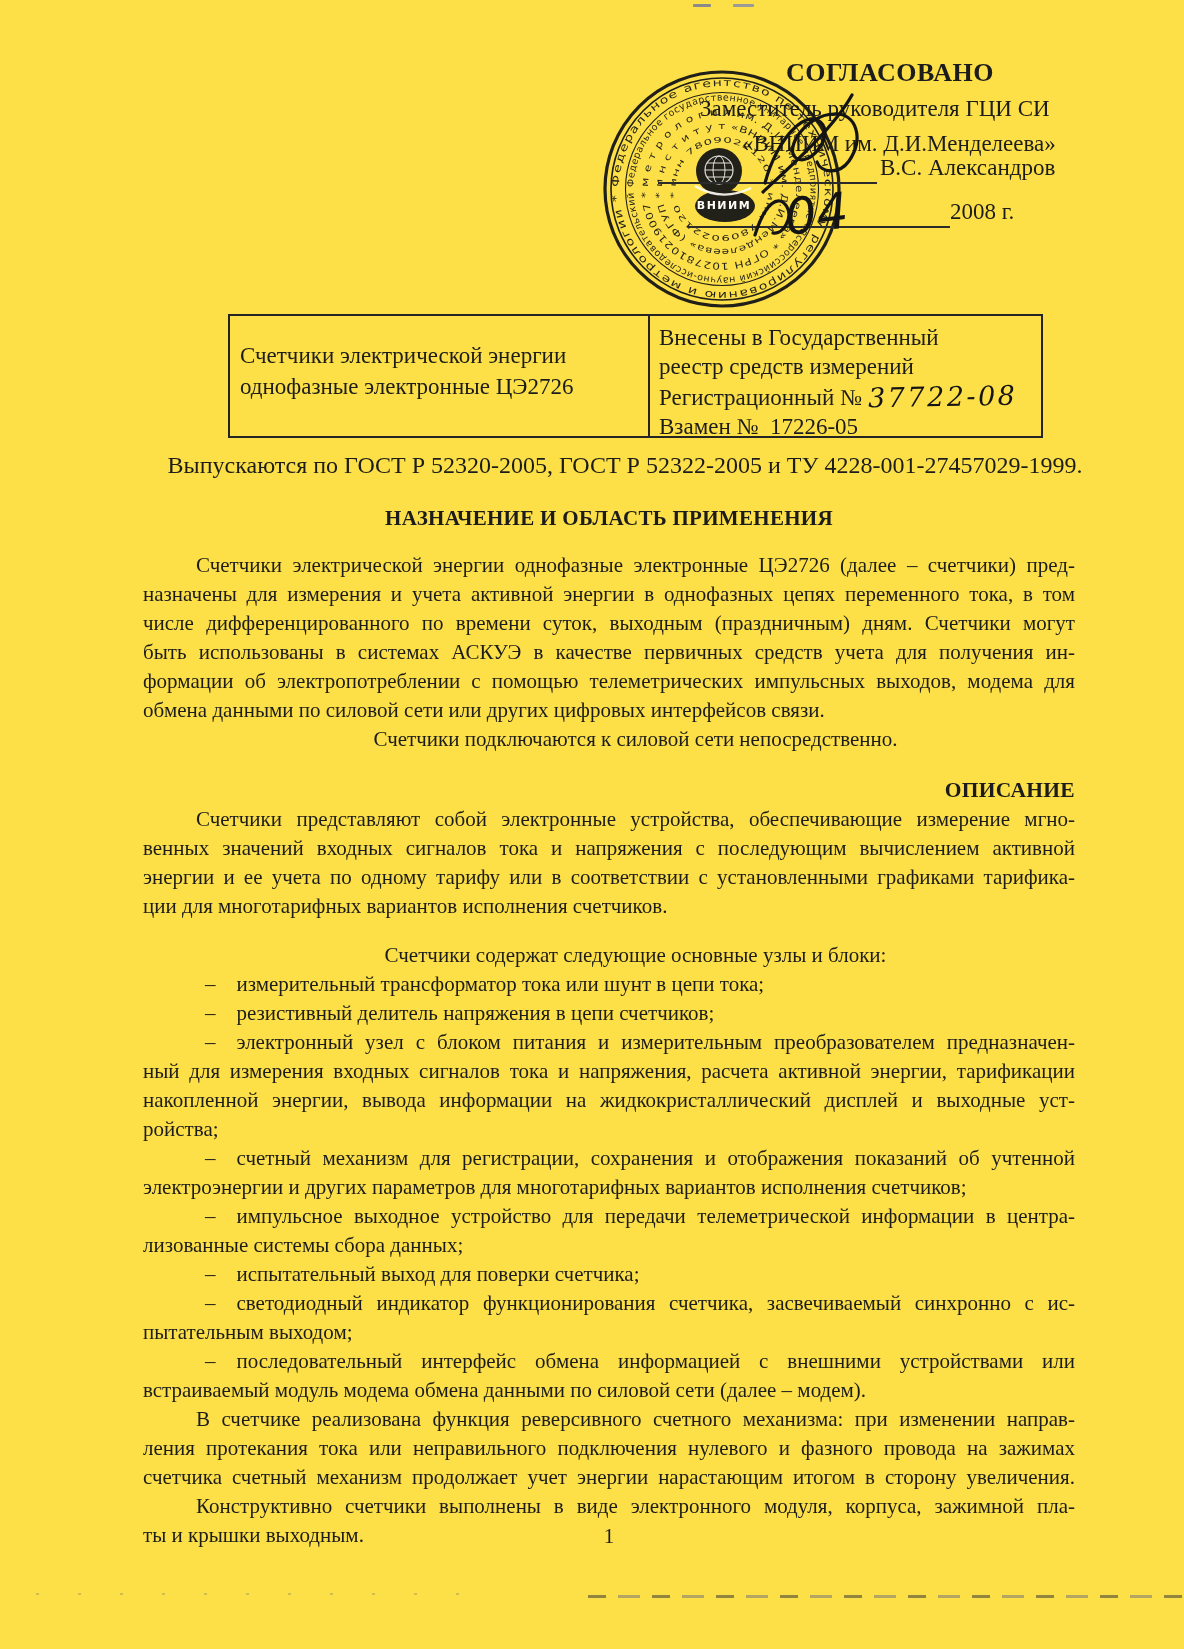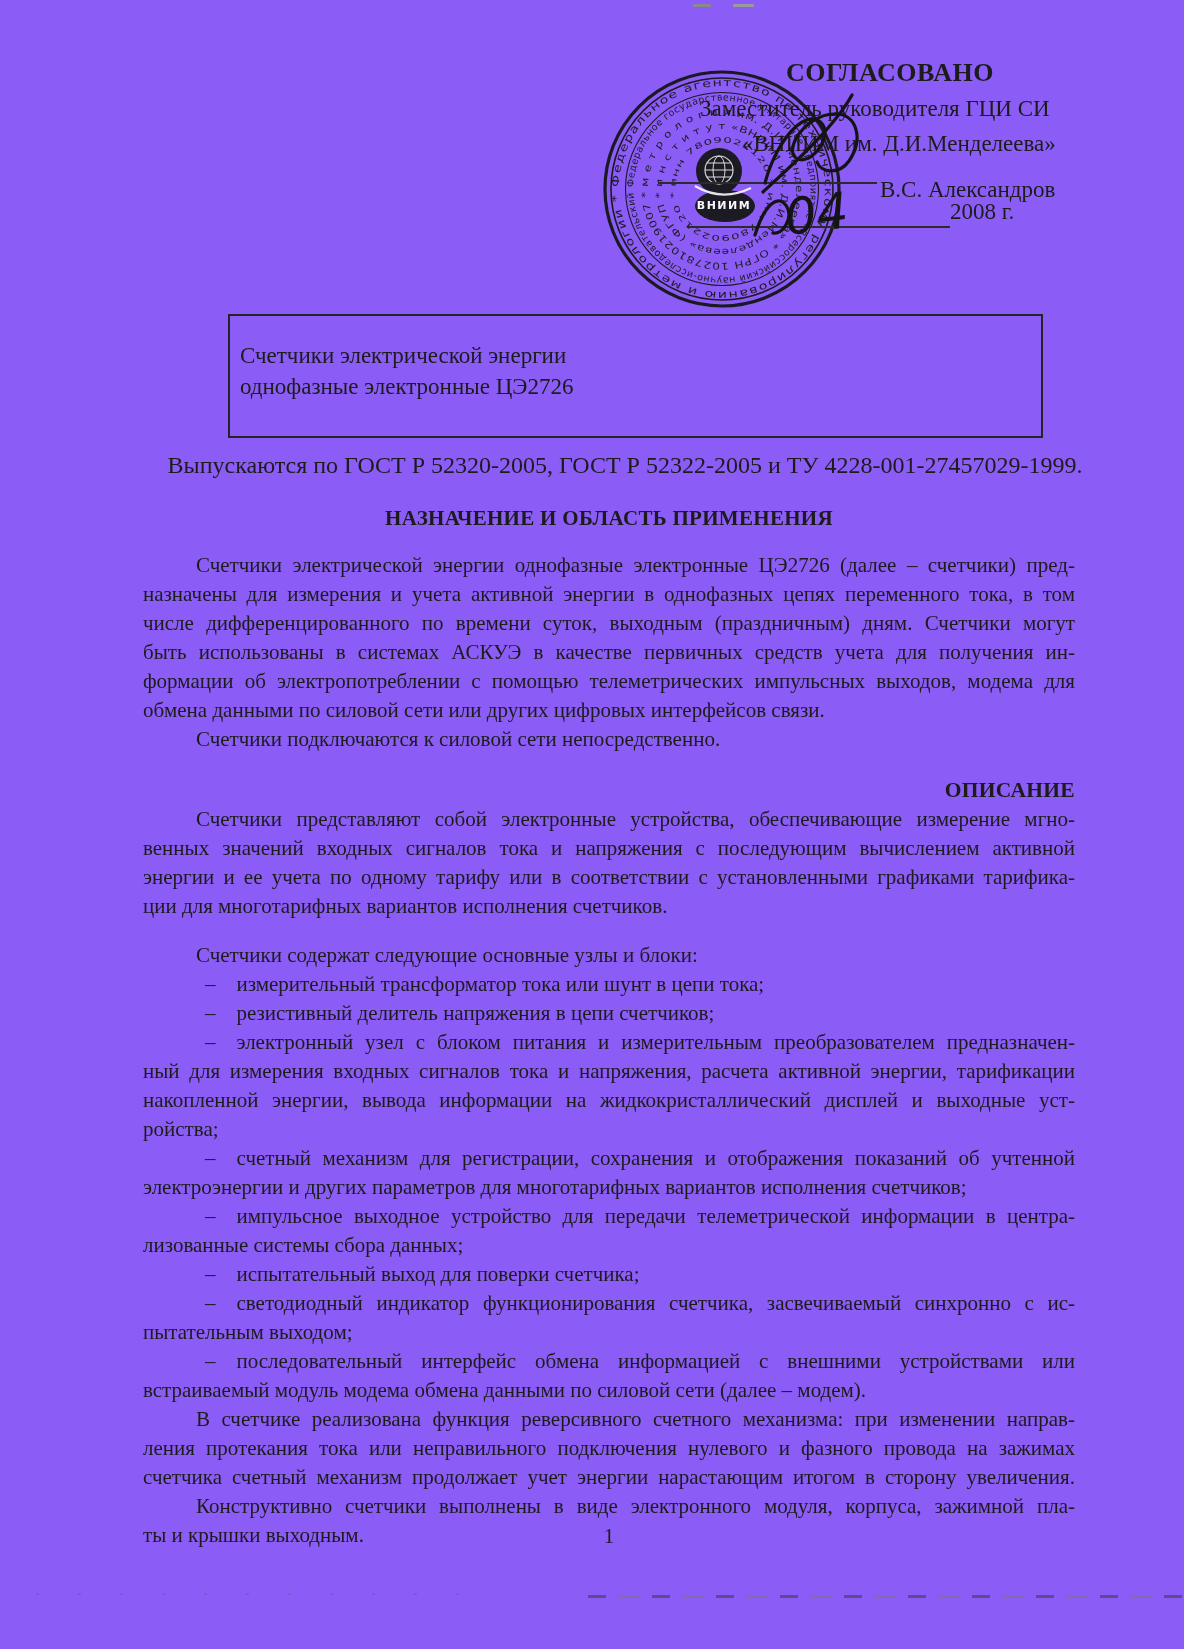--- a/index.html
+++ b/index.html
@@ -1,46 +1,46 @@
 <!DOCTYPE html>
 <html><head>
 <meta charset="utf-8">
 <style>
   html,body{margin:0;padding:0;background:#e8e8e6;}
-  .page{position:relative;width:1184px;height:1649px;background:#8b5cf6;
+  .page{position:relative;width:1184px;height:1649px;background:#fde047;
         font-family:"Liberation Serif",serif;color:#1c1c1c;overflow:hidden;margin:0 auto;}
   .abs{position:absolute;}
   
   .dash1{left:693px;top:4px;width:18px;height:3px;background:#8a8a8a;border-radius:1px;}
   .dash2{left:733px;top:4px;width:21px;height:3px;background:#9a9a9a;border-radius:1px;}
   
   .ap-title{left:786px;top:58px;font-size:26px;font-weight:bold;letter-spacing:.5px;z-index:2;}
   .ap-l1{left:700px;top:96px;font-size:23px;z-index:2;}
   .ap-l2{left:742px;top:131px;font-size:23px;z-index:2;}
-  .sig-name{left:880px;top:155px;font-size:23px;z-index:2;margin-top:22px;}
+  .sig-name{left:880px;top:155px;font-size:23px;z-index:2;}
   .sig-year{left:950px;top:199px;font-size:23px;z-index:2;}
   .u1{left:658px;top:182px;width:219px;height:0;border-top:2px solid #2b2b2b;z-index:5;}
   .u2{left:688px;top:226px;width:262px;height:0;border-top:2px solid #2b2b2b;z-index:5;}
   .stamp{left:598px;top:66px;z-index:3;opacity:.95;}
   .scribble{left:735px;top:85px;z-index:6;}
   
   .reg-table{left:228px;top:314px;width:815px;height:124px;border:2.5px solid #242424;
              display:flex;box-sizing:border-box;z-index:1;}
   .cell-l{flex:0 0 418px;padding:24px 8px 0 10px;font-size:23px;line-height:31px;box-sizing:border-box;}
   .cell-r{flex:1;border-left:2.5px solid #242424;padding:7px 0 0 9px;font-size:23px;line-height:29px;box-sizing:border-box;}
   .hand{font-family:"DejaVu Serif",serif;font-style:italic;font-size:27px;letter-spacing:2.5px;
         display:inline-block;transform:rotate(-1deg) translateY(1px);color:#141414;}
   
   .std{left:159px;top:452px;width:932px;font-size:24px;text-align:center;white-space:nowrap;}
   .h1{left:143px;top:506px;width:932px;font-size:21px;font-weight:bold;text-align:center;letter-spacing:.3px;}
   
   .body{left:143px;top:551px;width:932px;}
   .bl{height:29px;line-height:29px;font-size:21px;white-space:nowrap;}
   .j{text-align:justify;text-align-last:justify;}
-  .ind{padding-left:53px;}
+  .ind{padding-left:53px;text-align:center;}
   .ind2{padding-left:62px;}
   .h2{height:29px;line-height:29px;font-size:21.5px;font-weight:bold;text-align:right;margin-top:22px;letter-spacing:.3px;}
   .mt4{margin-top:20px;}
   .pagenum{left:143px;top:1524px;width:932px;font-size:21px;text-align:center;}
   
   .art-r{left:588px;top:1595px;width:596px;height:3px;opacity:.55;
          background:repeating-linear-gradient(90deg,#3a3a3a 0 18px,transparent 18px 30px,#777 30px 52px,transparent 52px 64px);}
   .art-l{left:36px;top:1593px;width:430px;height:2px;opacity:.25;
          background:repeating-linear-gradient(90deg,#555 0 3px,transparent 3px 42px);}
   svg text{font-family:"DejaVu Sans",sans-serif;}
@@ -105,20 +105,29 @@
       <path d="M 20 150 C 30 118 44 108 52 122 C 58 133 48 150 38 148"></path>
     </g>
     <text x="52" y="150" font-size="50" font-family="DejaVu Serif, serif" font-style="italic" fill="#141414" transform="rotate(-7 52 150)">04</text>
   </svg>
 
   <div class="abs reg-table">
     <div class="cell-l">
       <div>Счетчики электрической энергии</div>
       <div>однофазные электронные ЦЭ2726</div>
     </div>
+    <div class="cell-r">
+      <div>Внесены в Государственный</div>
+      <div>реестр средств измерений</div>
+      <div>
+        <span>Регистрационный №</span>
+        <span class="hand">37722-08</span>
+      </div>
+      <div>Взамен №&nbsp;&nbsp;17226-05</div>
+    </div>
   </div>
 
   <div class="abs std">Выпускаются по ГОСТ Р 52320-2005, ГОСТ Р 52322-2005 и ТУ 4228-001-27457029-1999.</div>
   <div class="abs h1">НАЗНАЧЕНИЕ И ОБЛАСТЬ ПРИМЕНЕНИЯ</div>
 
   <div class="abs body">
     <div class="bl j ind">Счетчики электрической энергии однофазные электронные ЦЭ2726 (далее – счетчики) пред-</div>
     <div class="bl j">назначены для измерения и учета активной энергии в однофазных цепях переменного тока, в том</div>
     <div class="bl j">числе дифференцированного по времени суток, выходным (праздничным) дням. Счетчики могут</div>
     <div class="bl j">быть использованы в системах АСКУЭ в качестве первичных средств учета для получения ин-</div>

